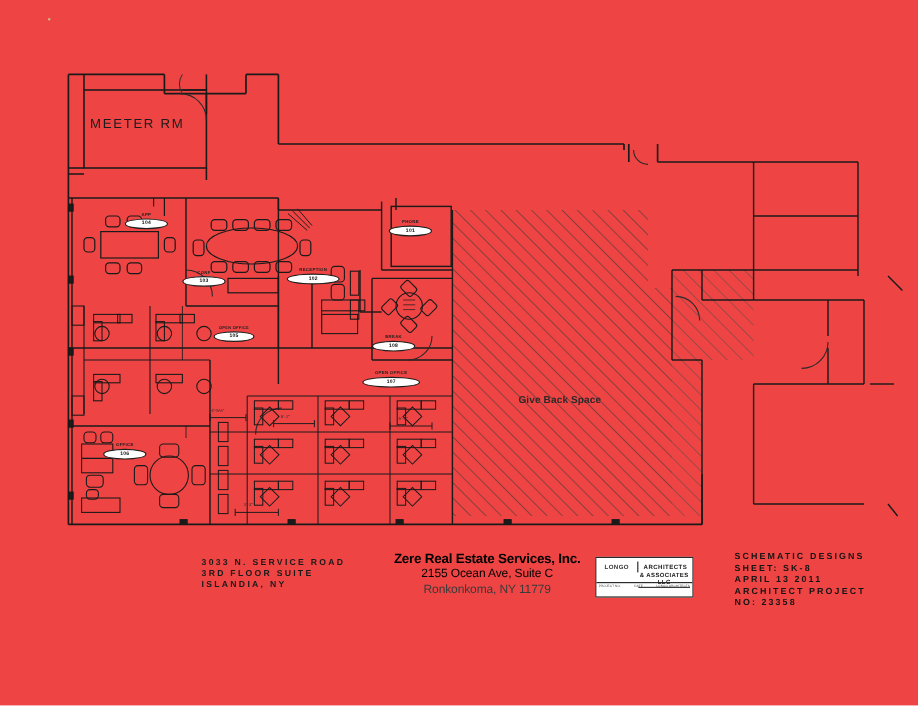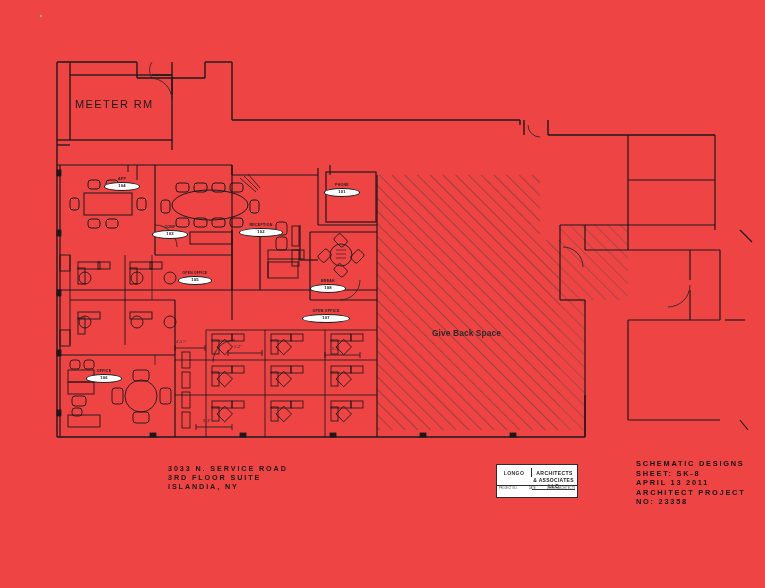--- a/index.html
+++ b/index.html
@@ -133,21 +133,21 @@
     display: flex;
     justify-content: space-between;
     font-size: 2.6px;
     line-height: 3.2px;
     color: #4a4a4a;
     letter-spacing: 0.1px;
   }
   .tb-logo .lfine div { text-align: left; }
   .tb-right {
     position: absolute;
-    left: 636px;
+    left: 612px;
     top: 3px;
     font-size: 7.4px;
     font-weight: bold;
     letter-spacing: 1.75px;
     line-height: 9.5px;
     color: #141414;
     white-space: nowrap;
   }
   
   .plan-label {
@@ -581,20 +581,25 @@
   <div class="dimtxt" style="left:203px; top:419px;">3'-3"</div>
 
   <div class="titleblock">
 
     <div class="tb-left">
       <div>3033 N. SERVICE ROAD</div>
       <div>3RD FLOOR SUITE</div>
       <div>ISLANDIA, NY</div>
     </div>
 
+    <div class="tb-center">
+      <div class="c1">Zere Real Estate Services, Inc.</div>
+      <div class="c2">2155 Ocean Ave, Suite C</div>
+      <div class="c3">Ronkonkoma, NY 11779</div>
+    </div>
 
     <div class="tb-logo">
       <div class="lrow1">
         <div class="lname">LONGO</div>
         <div class="lvrule"></div>
         <div class="larch">ARCHITECTS</div>
       </div>
       <div class="lrow2">&amp; ASSOCIATES LLC</div>
       <div class="lhr"></div>
       <div class="lfine">

